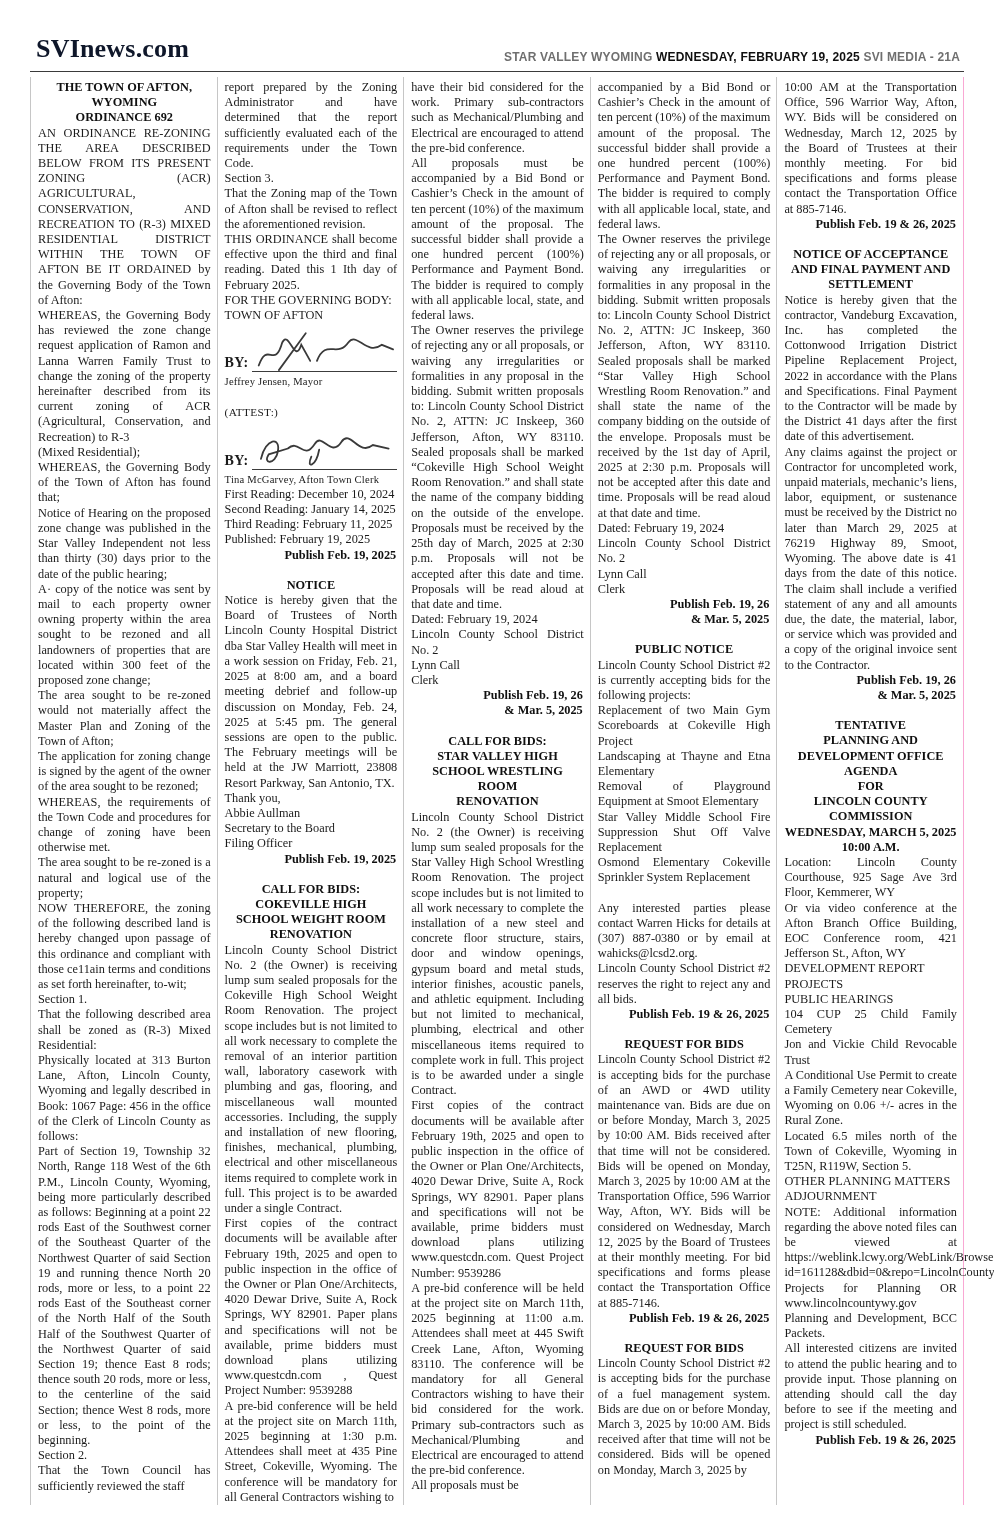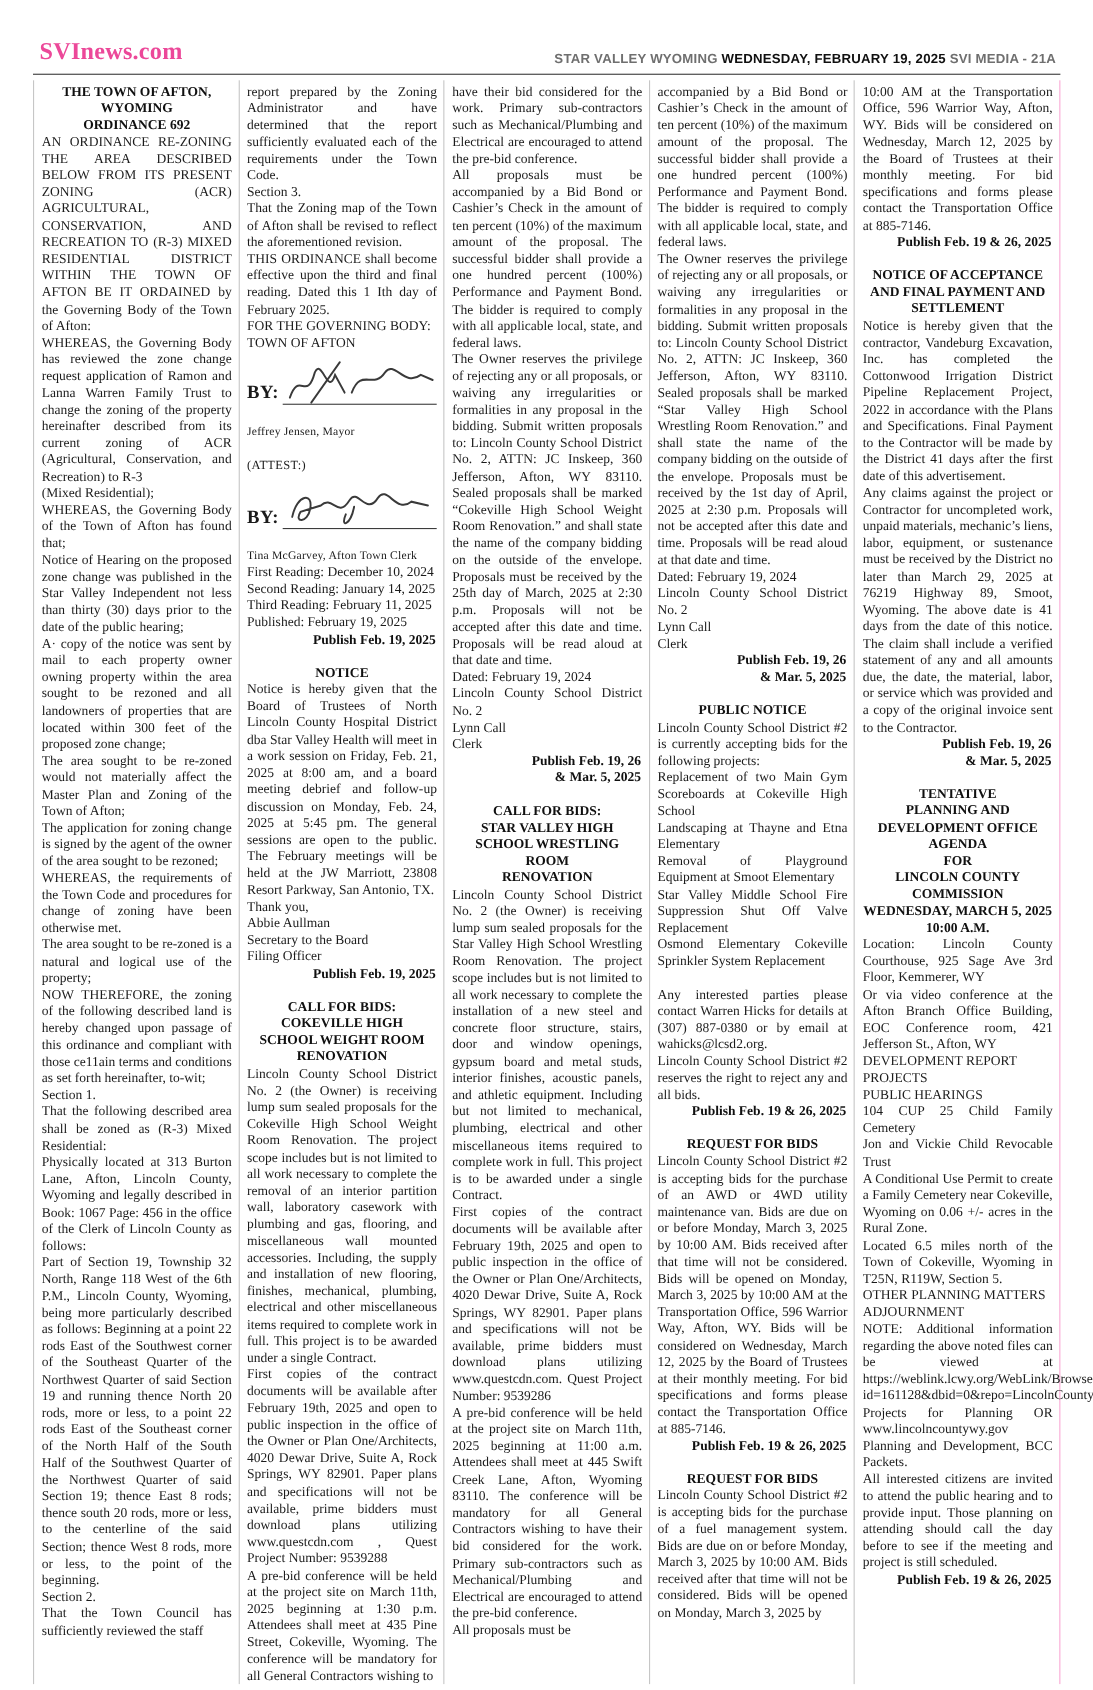--- a/index.html
+++ b/index.html
@@ -6,45 +6,45 @@
   body {
     width:994px; height:1536px; overflow:hidden;
     font-family:"Liberation Serif", serif; color:#1b1b1b;
     -webkit-font-smoothing:antialiased;
   }
   .page { padding:34px 30px 0 30px; }
   .masthead {
     display:flex; justify-content:space-between; align-items:flex-end;
     border-bottom:1.5px solid #3a3a3a; padding:0 4px 7px 6px;
   }
-  .logo { font-size:22px; font-weight:bold; letter-spacing:0.2px; color:#ec4899; }
+  .logo { font-size:26px; font-weight:bold; letter-spacing:0.2px; color:#0f172a; }
   .dateline {
     font-family:"Liberation Sans", sans-serif; font-size:12px; font-weight:bold;
     color:#6f6f6f; letter-spacing:0.2px; white-space:nowrap;
   }
   .dateline .strong { color:#101010; }
   .cols {
     display:flex; margin-top:5px; align-items:stretch;
     border-left:1px solid #c6c6c6; border-right:1px solid #f9a8d4;
   }
   .col { flex:1 1 0; min-width:0; padding:3px 6px 0 7px; }
   .col + .col { border-left:1px solid #c6c6c6; }
   .blk { font-size:12.3px; line-height:15.2px; }
   .heading { font-weight:bold; text-align:center; white-space:pre-line; margin-top:15px; color:#101010; }
   .col .blk:first-child { margin-top:0; }
   .para { text-align:justify; }
   .plain { text-align:left; }
   .publish { font-weight:bold; text-align:right; white-space:pre-line; padding-right:1px; color:#101010; }
   .gap { height:15px; }
   .attest { margin-top:16px; font-size:11.3px; letter-spacing:0.3px; }
   .sigrow { display:flex; align-items:flex-end; margin-top:12px; }
-  .by { font-size:17px; font-weight:bold; letter-spacing:0.4px; padding-bottom:1px; }
+  .by { font-size:14px; font-weight:bold; letter-spacing:0.4px; padding-bottom:1px; }
   .sigline { flex:1; position:relative; height:36px; margin-left:3px; border-bottom:1.2px solid #3c3c3c; }
   .sigline svg { position:absolute; left:0; bottom:-6px; width:100%; height:46px; }
-  .sigcap { font-size:10.6px; margin-top:17px; letter-spacing:0.2px; }
+  .sigcap { font-size:10.6px; margin-top:2px; letter-spacing:0.2px; }
 </style>
 </head>
 <body>
 
 <div class="page">
   <div class="masthead">
     <div class="logo">SVInews.com</div>
     <div class="dateline"><span>STAR VALLEY WYOMING </span><span class="strong">WEDNESDAY, FEBRUARY 19, 2025</span><span> SVI MEDIA - 21A</span></div>
   </div>
   <div class="cols">
@@ -139,21 +139,21 @@
         <div class="blk para">accompanied by a Bid Bond or Cashier’s Check in the amount of ten percent (10%) of the maximum amount of the proposal. The successful bidder shall provide a one hundred percent (100%) Performance and Payment Bond. The bidder is required to comply with all applicable local, state, and federal laws.</div>
         <div class="blk para">The Owner reserves the privilege of rejecting any or all proposals, or waiving any irregularities or formalities in any proposal in the bidding. Submit written proposals to: Lincoln County School District No. 2, ATTN: JC Inskeep, 360 Jefferson, Afton, WY 83110. Sealed proposals shall be marked “Star Valley High School Wrestling Room Renovation.” and shall state the name of the company bidding on the outside of the envelope. Proposals must be received by the 1st day of April, 2025 at 2:30 p.m. Proposals will not be accepted after this date and time. Proposals will be read aloud at that date and time.</div>
         <div class="blk plain">Dated: February 19, 2024</div>
         <div class="blk para">Lincoln County School District No. 2</div>
         <div class="blk plain">Lynn Call</div>
         <div class="blk plain">Clerk</div>
         <div class="blk publish">Publish Feb. 19, 26
 &amp; Mar. 5, 2025</div>
         <div class="blk heading">PUBLIC NOTICE</div>
         <div class="blk para">Lincoln County School District #2 is currently accepting bids for the following projects:</div>
-        <div class="blk para">Replacement of two Main Gym Scoreboards at Cokeville High School</div>
+        <div class="blk para">Replacement of two Main Gym Scoreboards at Cokeville High Project</div>
         <div class="blk para">Landscaping at Thayne and Etna Elementary</div>
         <div class="blk para">Removal of Playground Equipment at Smoot Elementary</div>
         <div class="blk para">Star Valley Middle School Fire Suppression Shut Off Valve Replacement</div>
         <div class="blk para">Osmond Elementary Cokeville Sprinkler System Replacement</div>
         <div class="blk gap"></div>
         <div class="blk para">Any interested parties please contact Warren Hicks for details at (307) 887-0380 or by email at wahicks@lcsd2.org.</div>
         <div class="blk para">Lincoln County School District #2 reserves the right to reject any and all bids.</div>
         <div class="blk publish">Publish Feb. 19 &amp; 26, 2025</div>
         <div class="blk heading">REQUEST FOR BIDS</div>
         <div class="blk para">Lincoln County School District #2 is accepting bids for the purchase of an AWD or 4WD utility maintenance van. Bids are due on or before Monday, March 3, 2025 by 10:00 AM. Bids received after that time will not be considered. Bids will be opened on Monday, March 3, 2025 by 10:00 AM at the Transportation Office, 596 Warrior Way, Afton, WY. Bids will be considered on Wednesday, March 12, 2025 by the Board of Trustees at their monthly meeting. For bid specifications and forms please contact the Transportation Office at 885-7146.</div>

